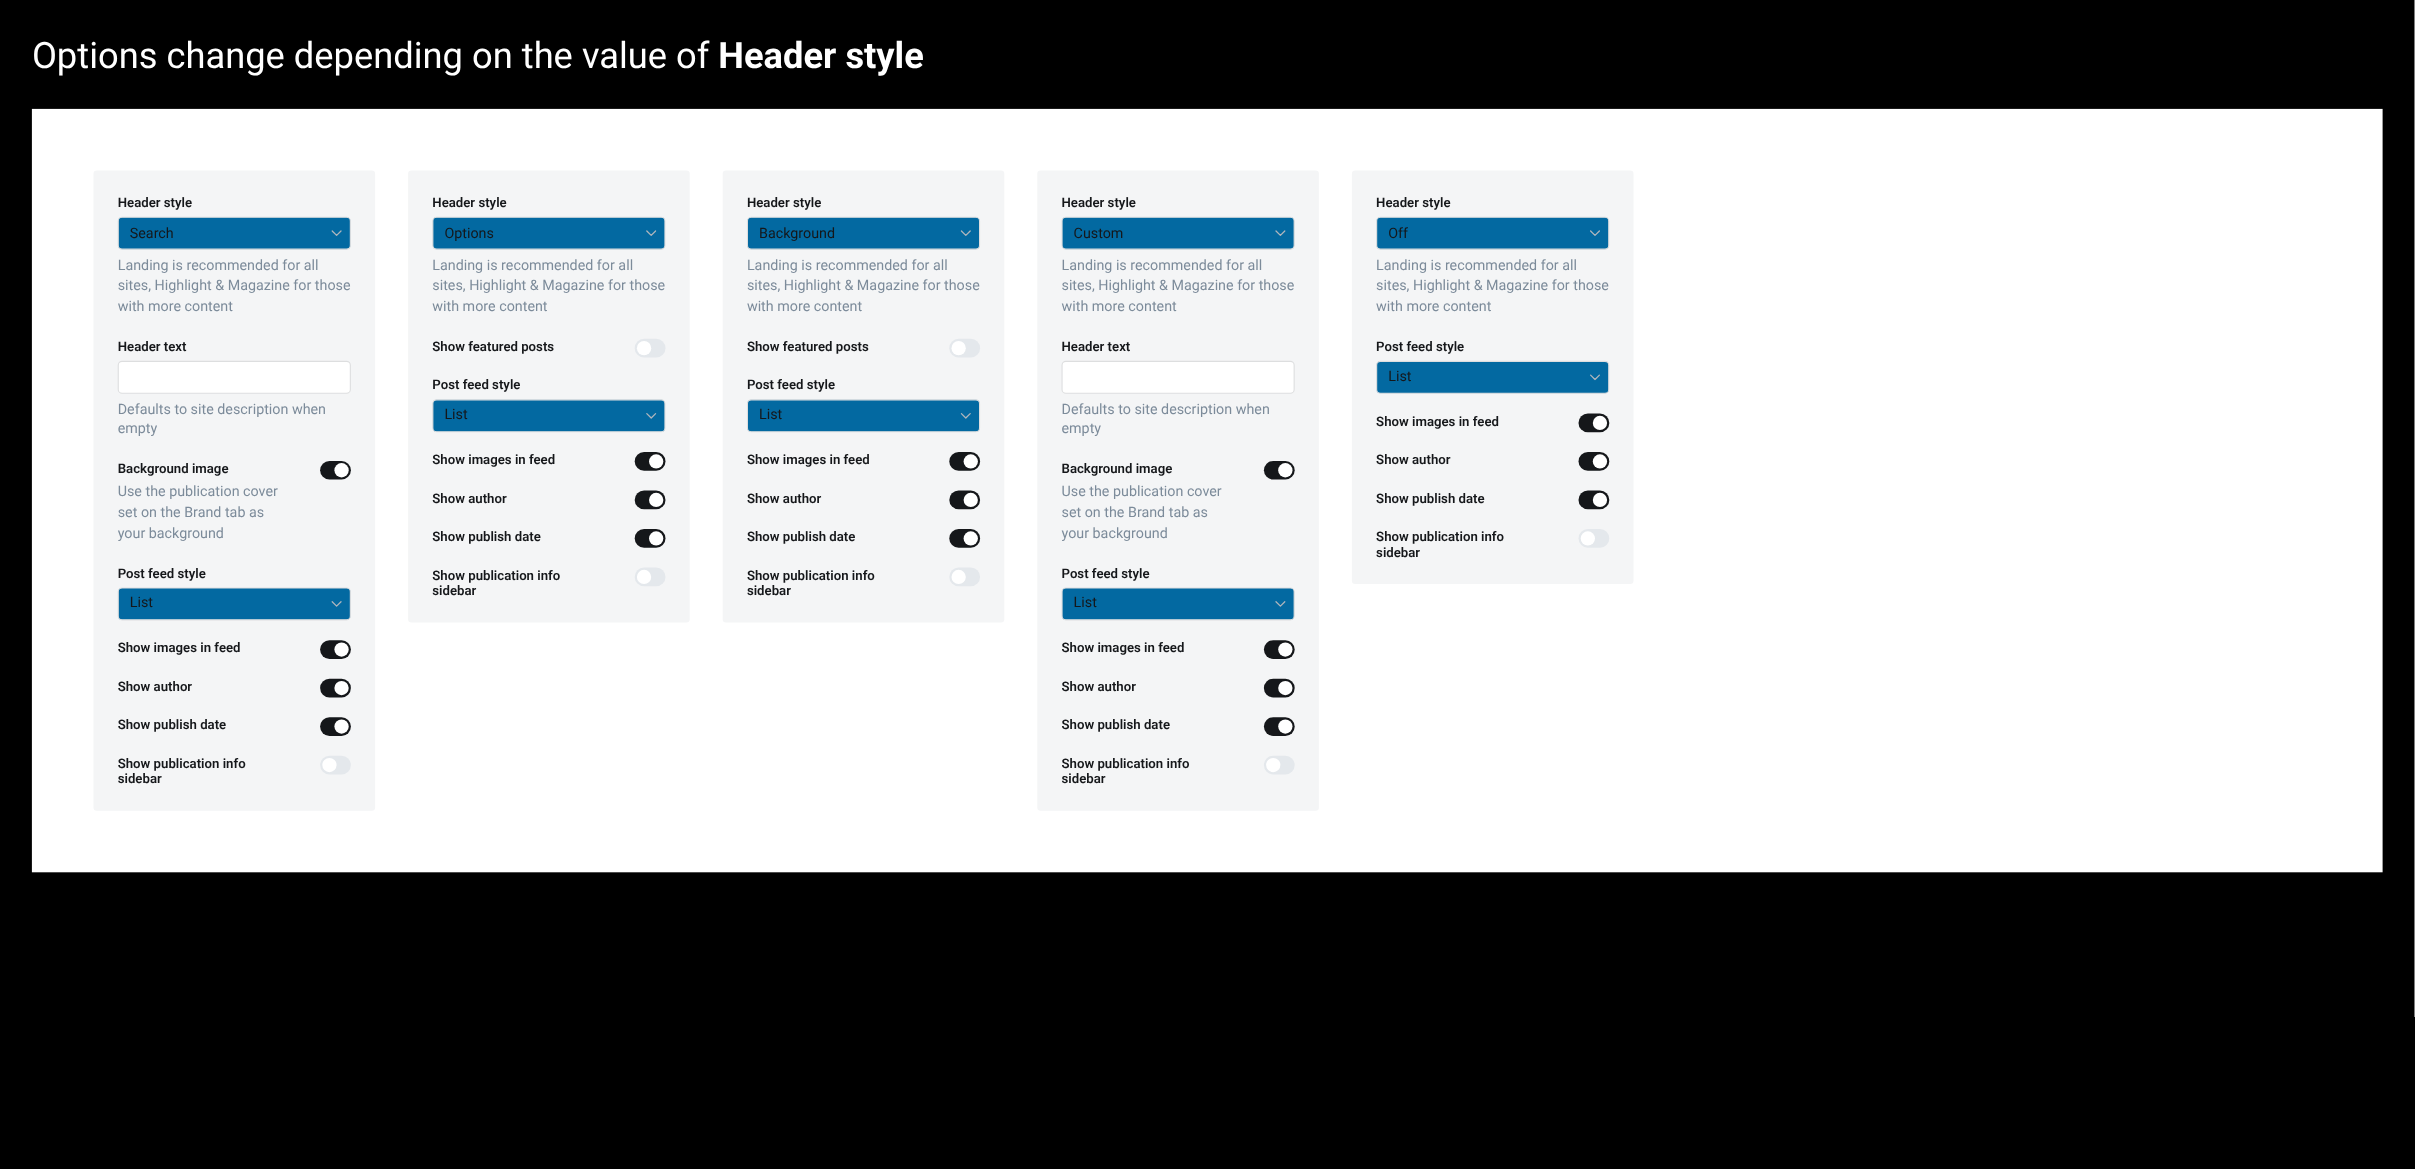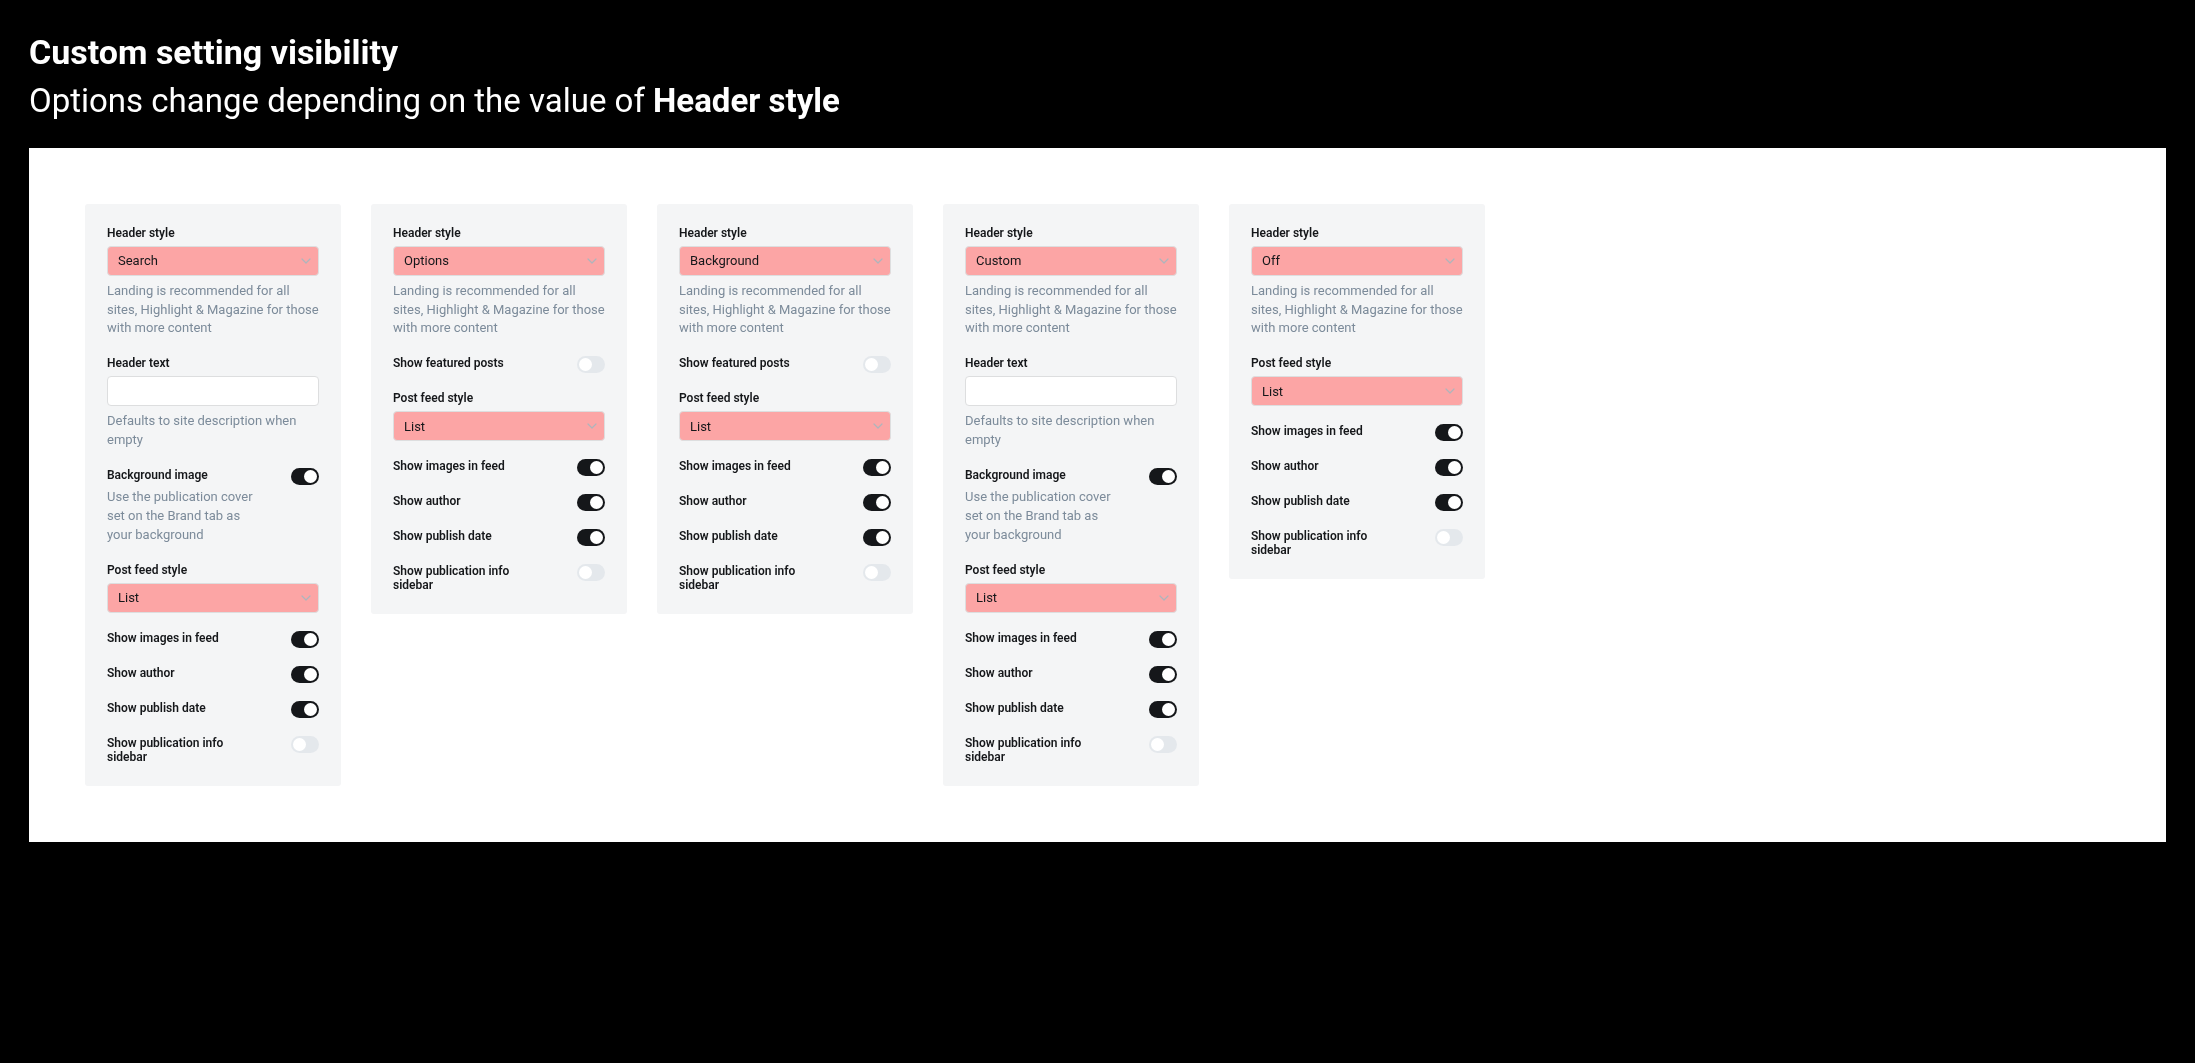--- a/index.html
+++ b/index.html
@@ -56,21 +56,21 @@
       font-size: 13px;
       color: #7c8b9a;
       line-height: 1.45;
       margin-top: 6px;
     }
     .select-wrap {
       position: relative;
     }
     .select-wrap select, .select-wrap .select-display {
       width: 100%;
-      background: #fca5a5;
+      background: #0369a1;
       border: 1px solid #dddedf;
       border-radius: 4px;
       height: 30px;
       padding: 0 24px 0 10px;
       font-size: 13px;
       color: #15171a;
       appearance: none;
       -webkit-appearance: none;
       display: flex;
       align-items: center;
@@ -144,21 +144,20 @@
       right: 2px;
     }
     .toggle.off .knob {
       left: 2px;
     }
   </style>
 </head>
 <body>
 
 <div class="page-header">
-  <h1 class="page-title">Custom setting visibility</h1>
   <div class="page-subtitle">
     <span>Options change depending on the value of </span><span class="bold">Header style</span>
   </div>
 </div>
 
 <div class="content-area">
 
   <div class="panel">
     <div class="setting-block">
       <label class="field-label">Header style</label>

